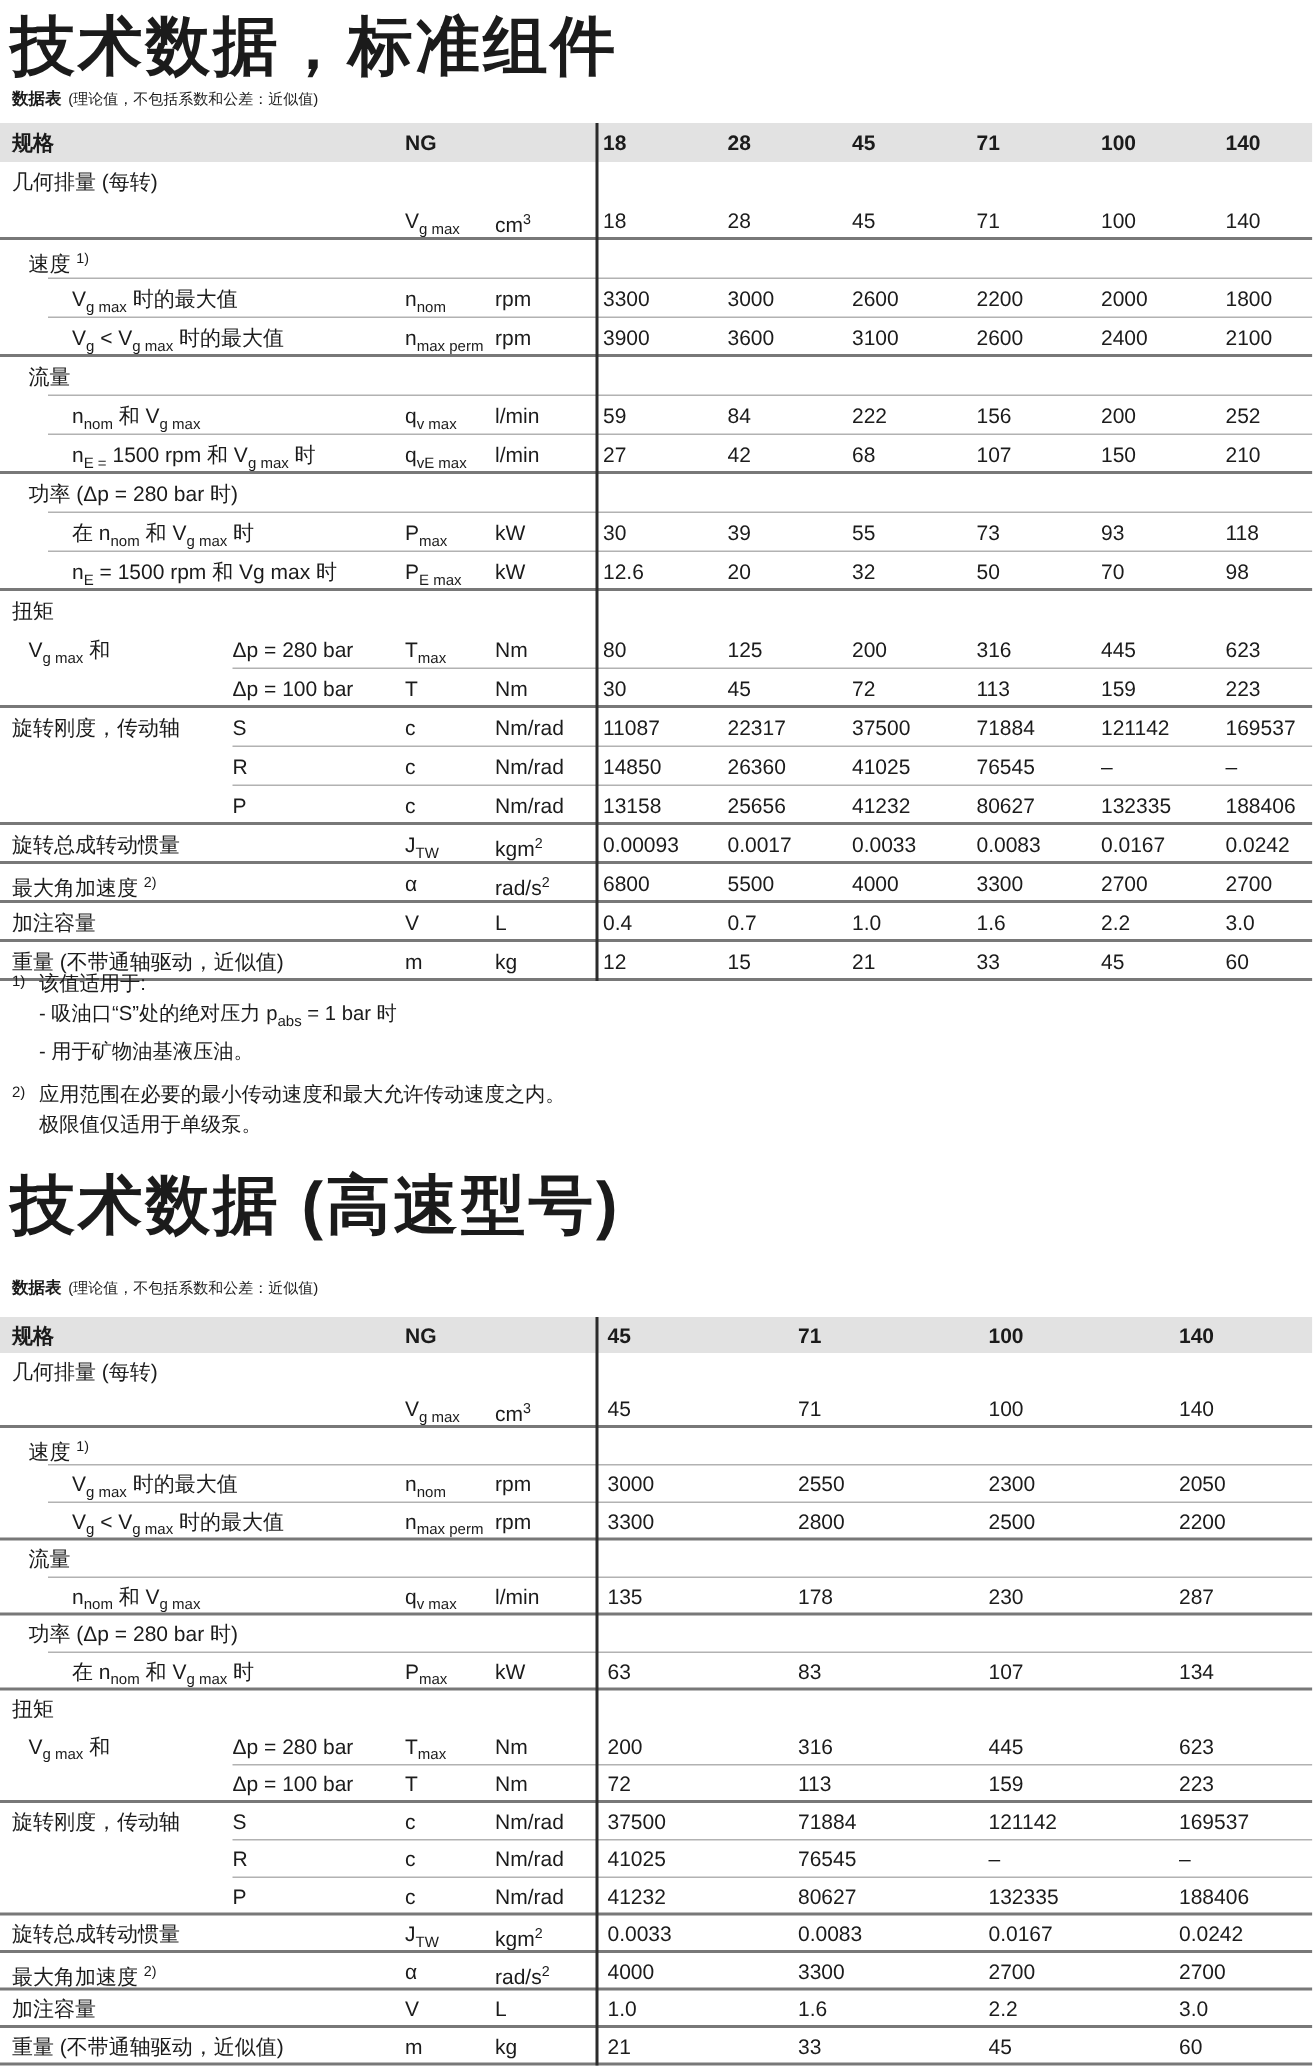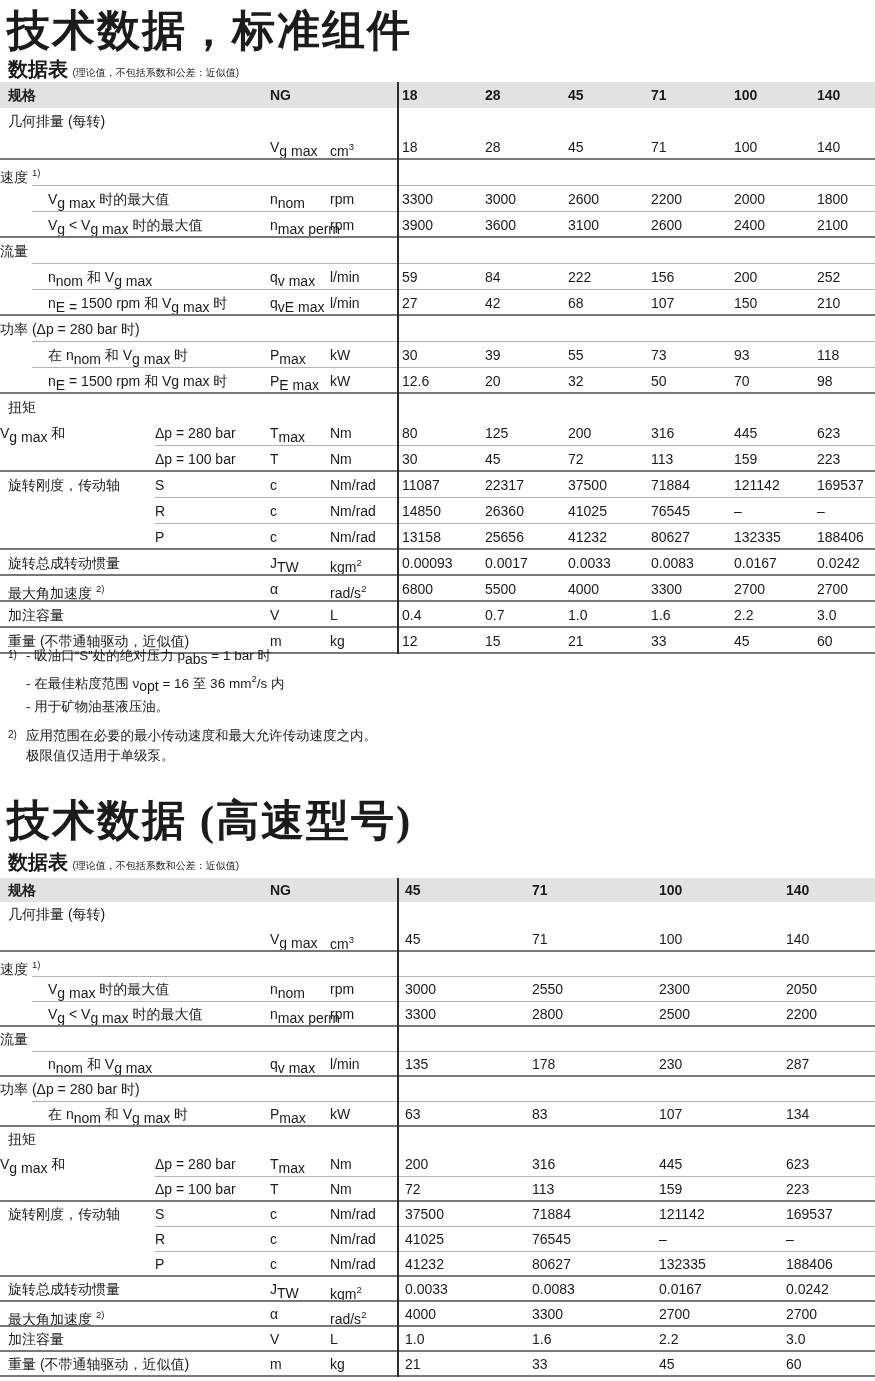--- a/index.html
+++ b/index.html
@@ -1,49 +1,49 @@
 <!DOCTYPE html>
 <html><head>
 <meta charset="utf-8">
 <style>
   html,body{margin:0;padding:0;background:#fff;}
   .page{position:relative;width:875px;height:1381px;background:#ffffff;overflow:hidden;
         font-family:"Liberation Sans",sans-serif;color:#1b1b1b;}
   .doc-title{position:absolute;left:7px;font-size:43px;font-weight:700;letter-spacing:2px;white-space:nowrap;}
   #title1{top:2px;}
-  #title2{top:792px;font-family:Liberation Serif, serif;}
+  #title2{top:775px;}
   .subtitle{position:absolute;left:8px;white-space:nowrap;}
   #sub1{top:56px;}
   #sub2{top:849px;}
-  .subtitle .b{font-weight:700;font-size:20px;}
+  .subtitle .b{font-weight:700;font-size:11px;}
   .subtitle .n{font-size:10px;}
 
   .tbl{position:absolute;left:0;width:875px;}
   #t1{top:82px;}
   #t2{top:878px;}
   .vrule{position:absolute;top:0;bottom:0;left:397px;width:2px;background:#2b2b2b;}
   .row{position:relative;display:grid;}
   .t1 .row{grid-template-columns:155px 113px 62px 67px repeat(5,83px) 1fr;height:26px;}
   .t2 .row{grid-template-columns:155px 113px 62px 67px repeat(3,127px) 1fr;height:25px;}
   .t1 .c{line-height:26px;}
   .t2 .c{line-height:25px;}
   .t1 .row.head{height:26px;}
   .t2 .row.head{height:24px;}
   .t2 .head .c{line-height:24px;}
   .row.head{background:#e2e2e2;font-weight:700;}
   .c{white-space:nowrap;font-size:14px;}
   .i0{padding-left:8px;}
-  .i1{}
+  .i1{padding-left:19px;}
   .i2{padding-left:48px;}
   .span2{grid-column:1 / 3;}
   .span4{grid-column:1 / 5;}
   .sym{padding-left:2px;}
   .val{padding-left:5px;}
   .t2 .val{padding-left:8px;}
-  sub{font-size:14px;}
+  sub{font-size:10px;}
   sup{font-size:9.5px;}
   .line{position:absolute;bottom:0;right:0;height:1px;background:#b2b2b2;}
   .line.thin{left:32px;}
   .line.sub{left:155px;}
   .line.end{left:0;height:2px;background:#787878;}
 
   #fns{position:absolute;left:8px;top:646px;width:860px;height:154px;overflow:hidden;
        font-size:13.5px;line-height:19.5px;}
   .fn{position:relative;padding-left:18px;margin-bottom:10px;}
   .fn .mk{position:absolute;left:0;top:2px;font-size:10px;line-height:14px;}
@@ -286,22 +286,22 @@
         <div class="c val">45</div>
         <div class="c val">60</div>
         <div class="line end"></div>
       </div>
       <div class="vrule"></div>
     </div>
 
   <div id="fns">
       <div class="fn">
         <div class="mk">1)</div>
+        <div class="fl">该值适用于:</div>
         <div class="fl">- 吸油口“S”处的绝对压力 p<sub>abs</sub> = 1 bar 时</div>
-        <div class="fl">- 在最佳粘度范围 ν<sub>opt</sub> = 16 至 36 mm<sup>2</sup>/s 内</div>
         <div class="fl">- 用于矿物油基液压油。</div>
       </div>
       <div class="fn">
         <div class="mk">2)</div>
         <div class="fl">应用范围在必要的最小传动速度和最大允许传动速度之内。</div>
         <div class="fl">极限值仅适用于单级泵。</div>
       </div>
     </div>
 
   <div class="doc-title" id="title2">技术数据 (高速型号)</div>

